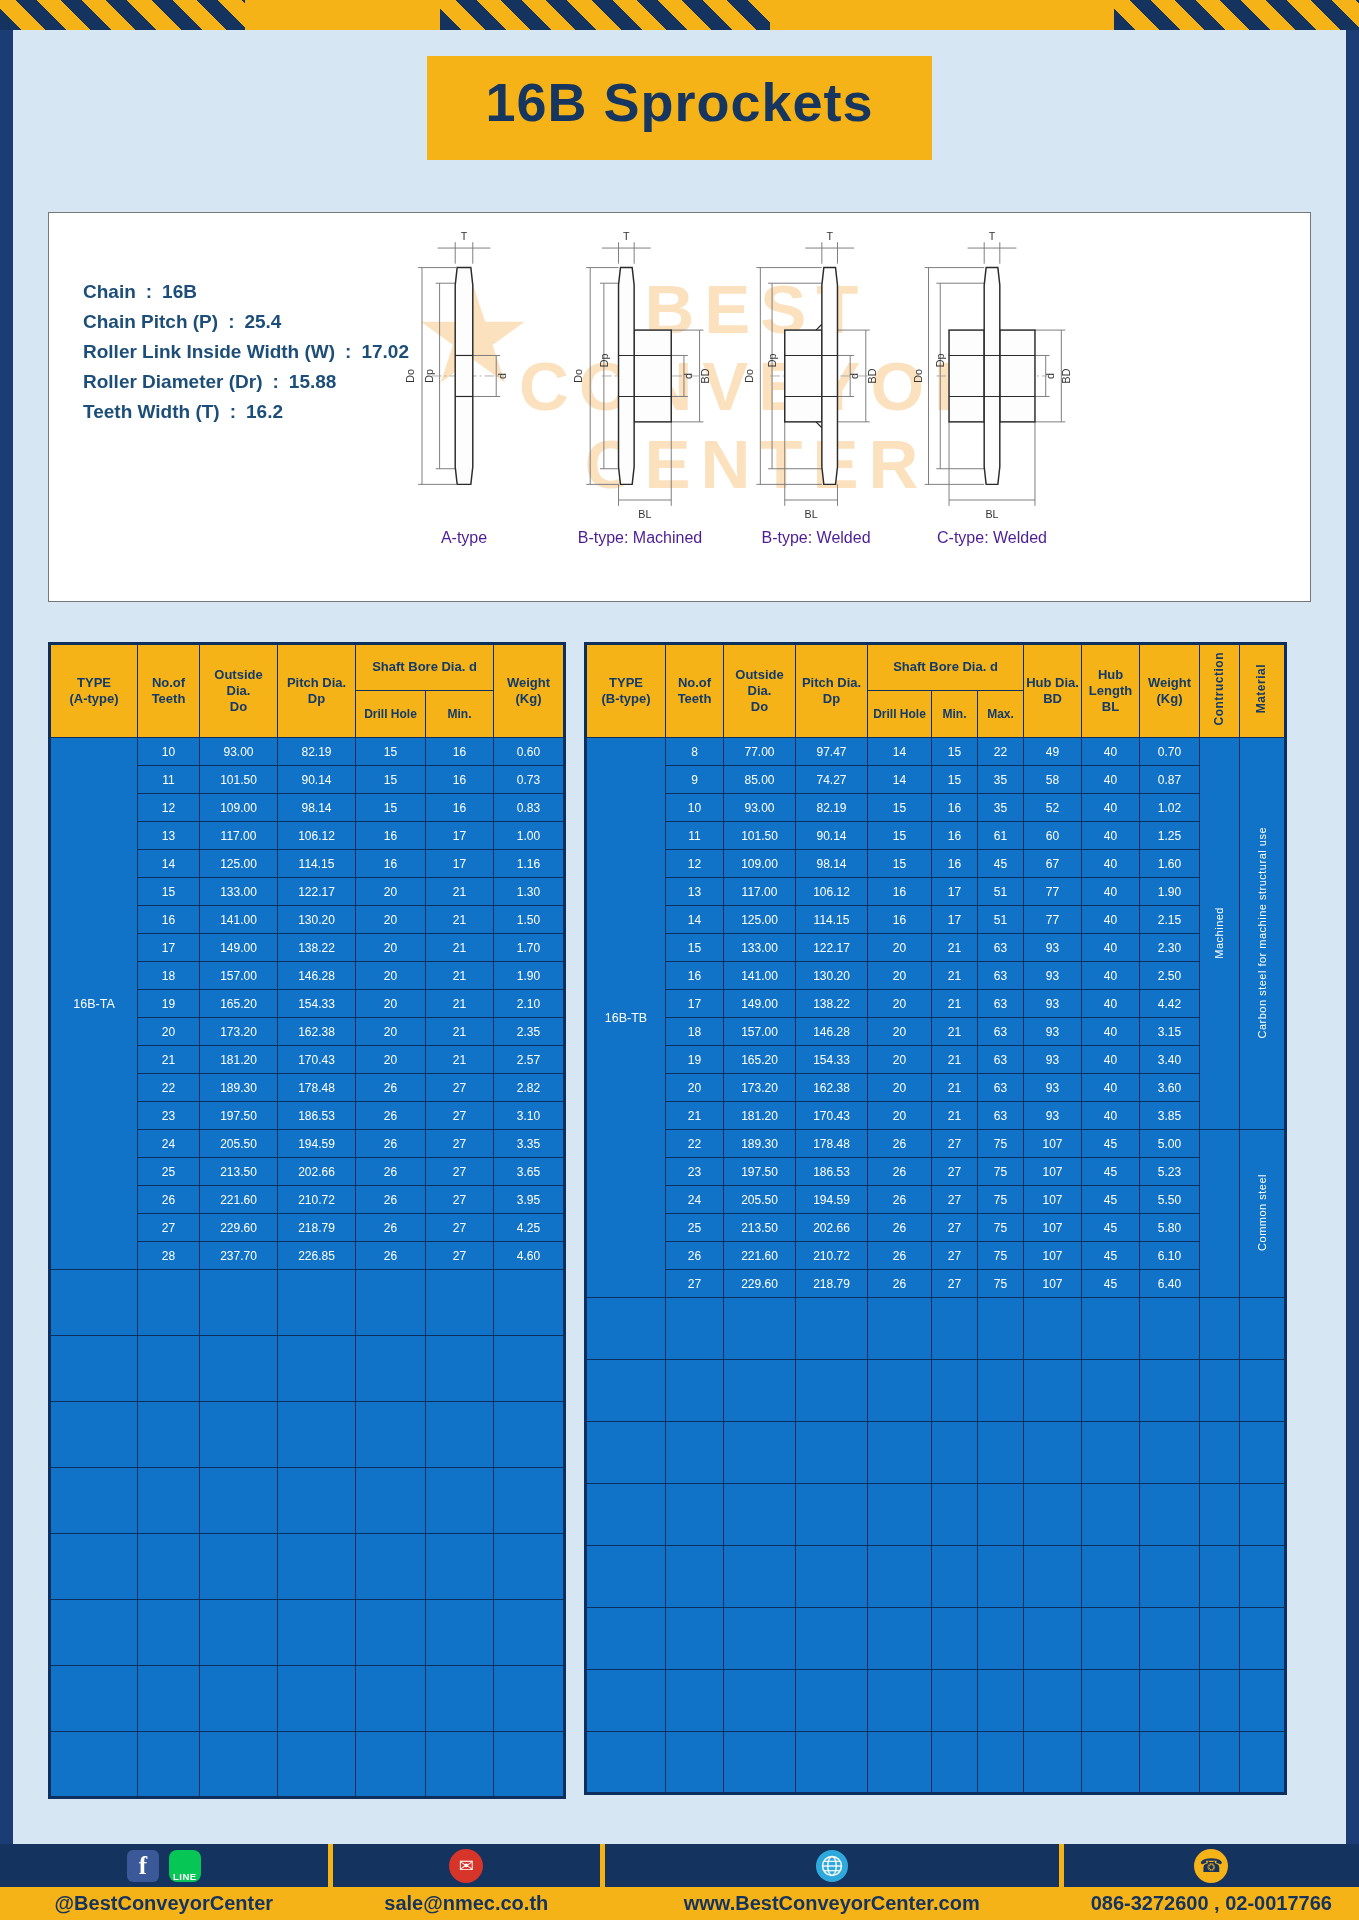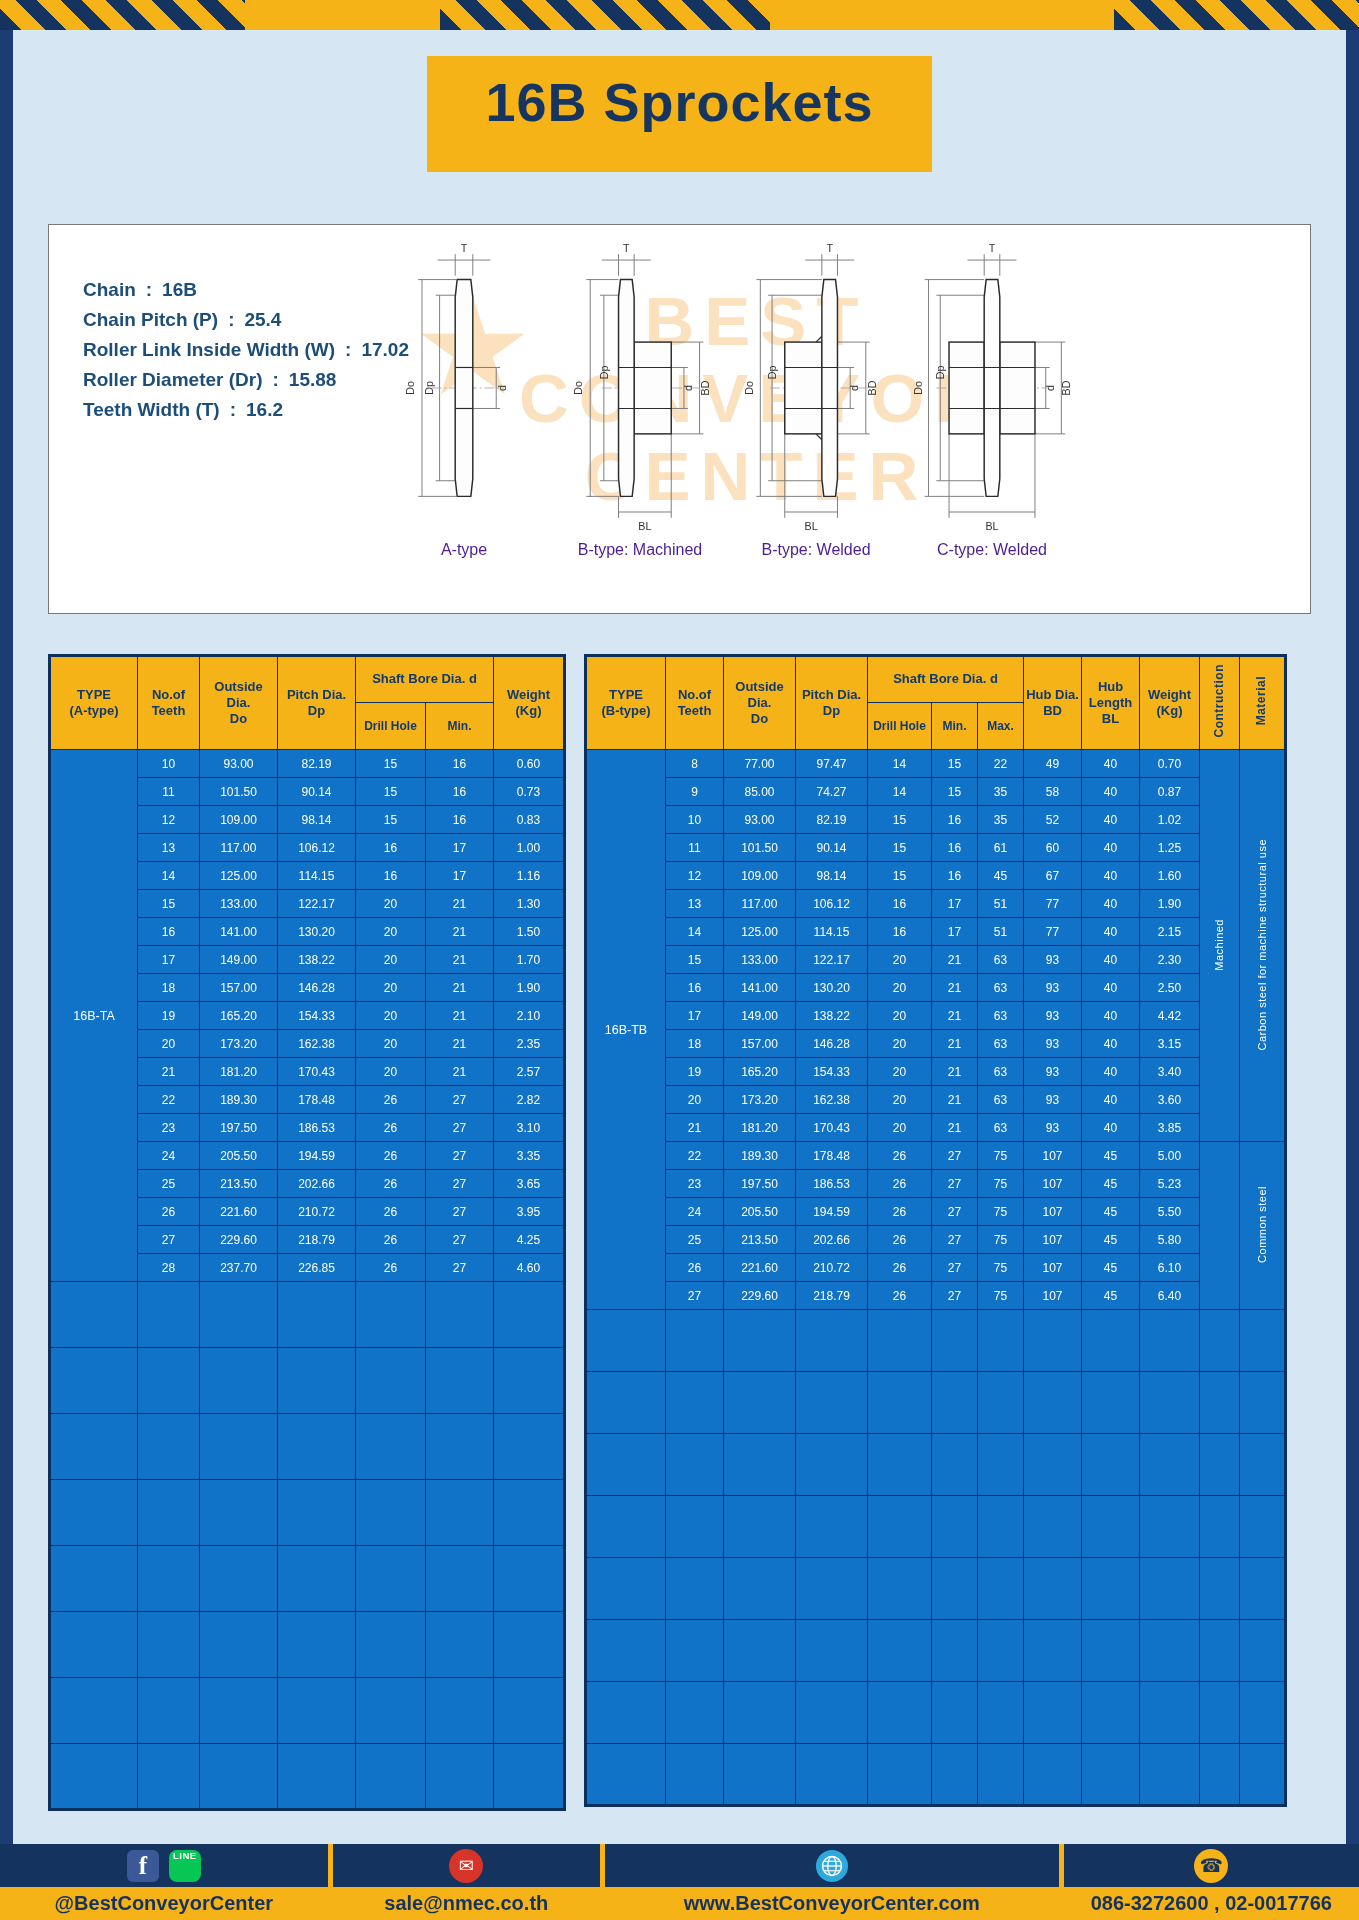--- a/index.html
+++ b/index.html
@@ -12,26 +12,26 @@
   
   .hazard { position:absolute; top:0; left:0; right:0; height:30px; background:#f6b318; z-index:6; }
   .hz { position:absolute; top:0; height:30px; background:repeating-linear-gradient(45deg,#14335f 0 15px,#f6b318 15px 32px); }
   .hz-left { left:0; width:245px; }
   .hz-mid { left:440px; width:330px; }
   .hz-right { right:0; width:245px; }
 
   .content { padding-top:30px; }
 
   
-  .banner { width:505px; height:116px; margin:26px auto 0; background:#f6b318; text-align:center; }
+  .banner { width:505px; height:104px; margin:26px auto 0; background:#f6b318; text-align:center; }
   .banner h1 { font-size:54px; line-height:92px; color:#16355f; letter-spacing:1px; }
 
   
   .spec-box { position:relative; margin:52px 48px 0; height:390px; background:#ffffff; border:1px solid #777; overflow:hidden; }
-  .spec-list { position:absolute; left:34px; top:54px; z-index:2; }
+  .spec-list { position:absolute; left:34px; top:68px; z-index:2; }
   .spec-line { margin-bottom:8px; font-size:19px; font-weight:bold; color:#1c4e79; }
   .spec-colon { margin:0 10px; }
 
   .watermark { position:absolute; left:470px; top:58px; z-index:0; color:#f2a43a; opacity:.33; font-weight:bold; text-align:center; }
   .wm-l { font-size:69px; letter-spacing:10px; line-height:1.12; }
   .wm-star { position:absolute; left:-100px; top:4px; font-size:120px; line-height:1; }
 
   .dia-row { position:absolute; left:330px; top:14px; display:flex; gap:6px; z-index:1; }
   .dia { width:170px; text-align:center; }
   .dia-caption { font-size:16px; color:#4c1d95; margin-top:2px; }
@@ -56,21 +56,21 @@
 
   
   .footer { position:absolute; left:0; right:0; bottom:0; height:76px; display:flex; background:#14335f; z-index:7; }
   .f-sep { width:5px; background:#f6b318; }
   .f-col { display:flex; flex-direction:column; min-width:0; }
   .f-icons { flex:1; display:flex; align-items:center; justify-content:center; gap:10px; }
   .f-band { height:33px; background:#f6b318; display:flex; align-items:center; justify-content:center; }
   .f-band span { color:#14335f; font-weight:bold; font-size:20px; white-space:nowrap; }
   .fb-icon { width:32px; height:32px; background:#3b5998; border-radius:6px; display:flex; align-items:center; justify-content:center; }
   .fb-icon span { color:#fff; font-family:"Liberation Serif",serif; font-weight:bold; font-size:25px; line-height:1; }
-  .line-icon { width:32px; height:32px; background:#06c755; border-radius:8px; display:flex; align-items:flex-start; justify-content:center; }
+  .line-icon { width:32px; height:32px; background:#06c755; border-radius:8px; display:flex; align-items:flex-end; justify-content:center; }
   .line-icon span { color:#fff; font-weight:bold; font-size:9.5px; letter-spacing:.5px; }
   .mail-icon { width:34px; height:34px; background:#d7342a; border-radius:50%; display:flex; align-items:center; justify-content:center; }
   .mail-icon span { color:#fff; font-size:18px; line-height:1; }
   .phone-icon { width:34px; height:34px; background:#f6b318; border-radius:50%; display:flex; align-items:center; justify-content:center; }
   .phone-icon span { color:#14335f; font-size:19px; line-height:1; }
   .globe-icon { width:34px; height:34px; }
 
   svg text { font-family:"Liberation Sans",sans-serif; }
 </style>
 </head>

